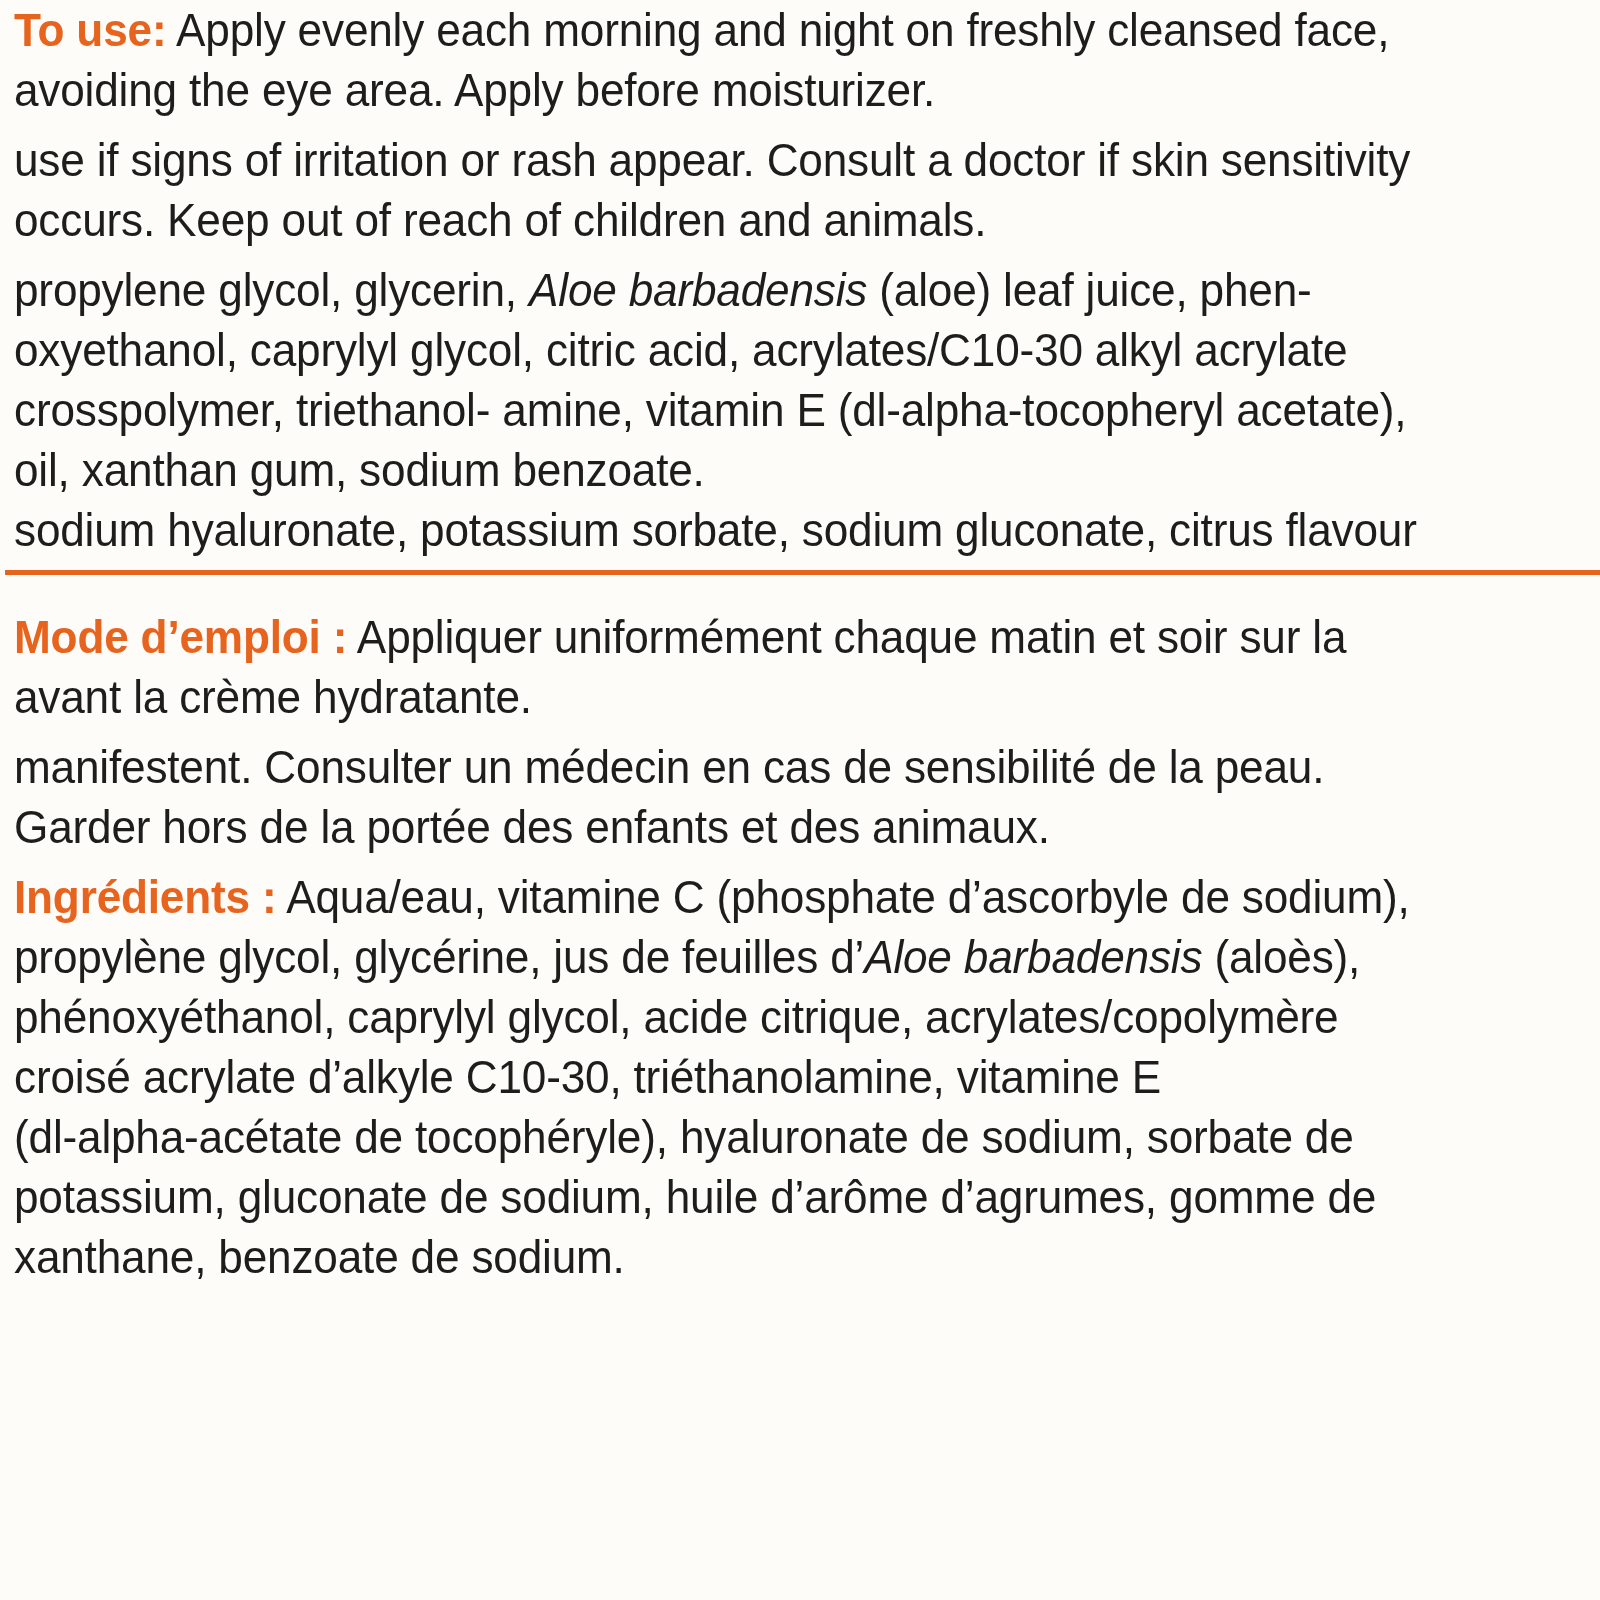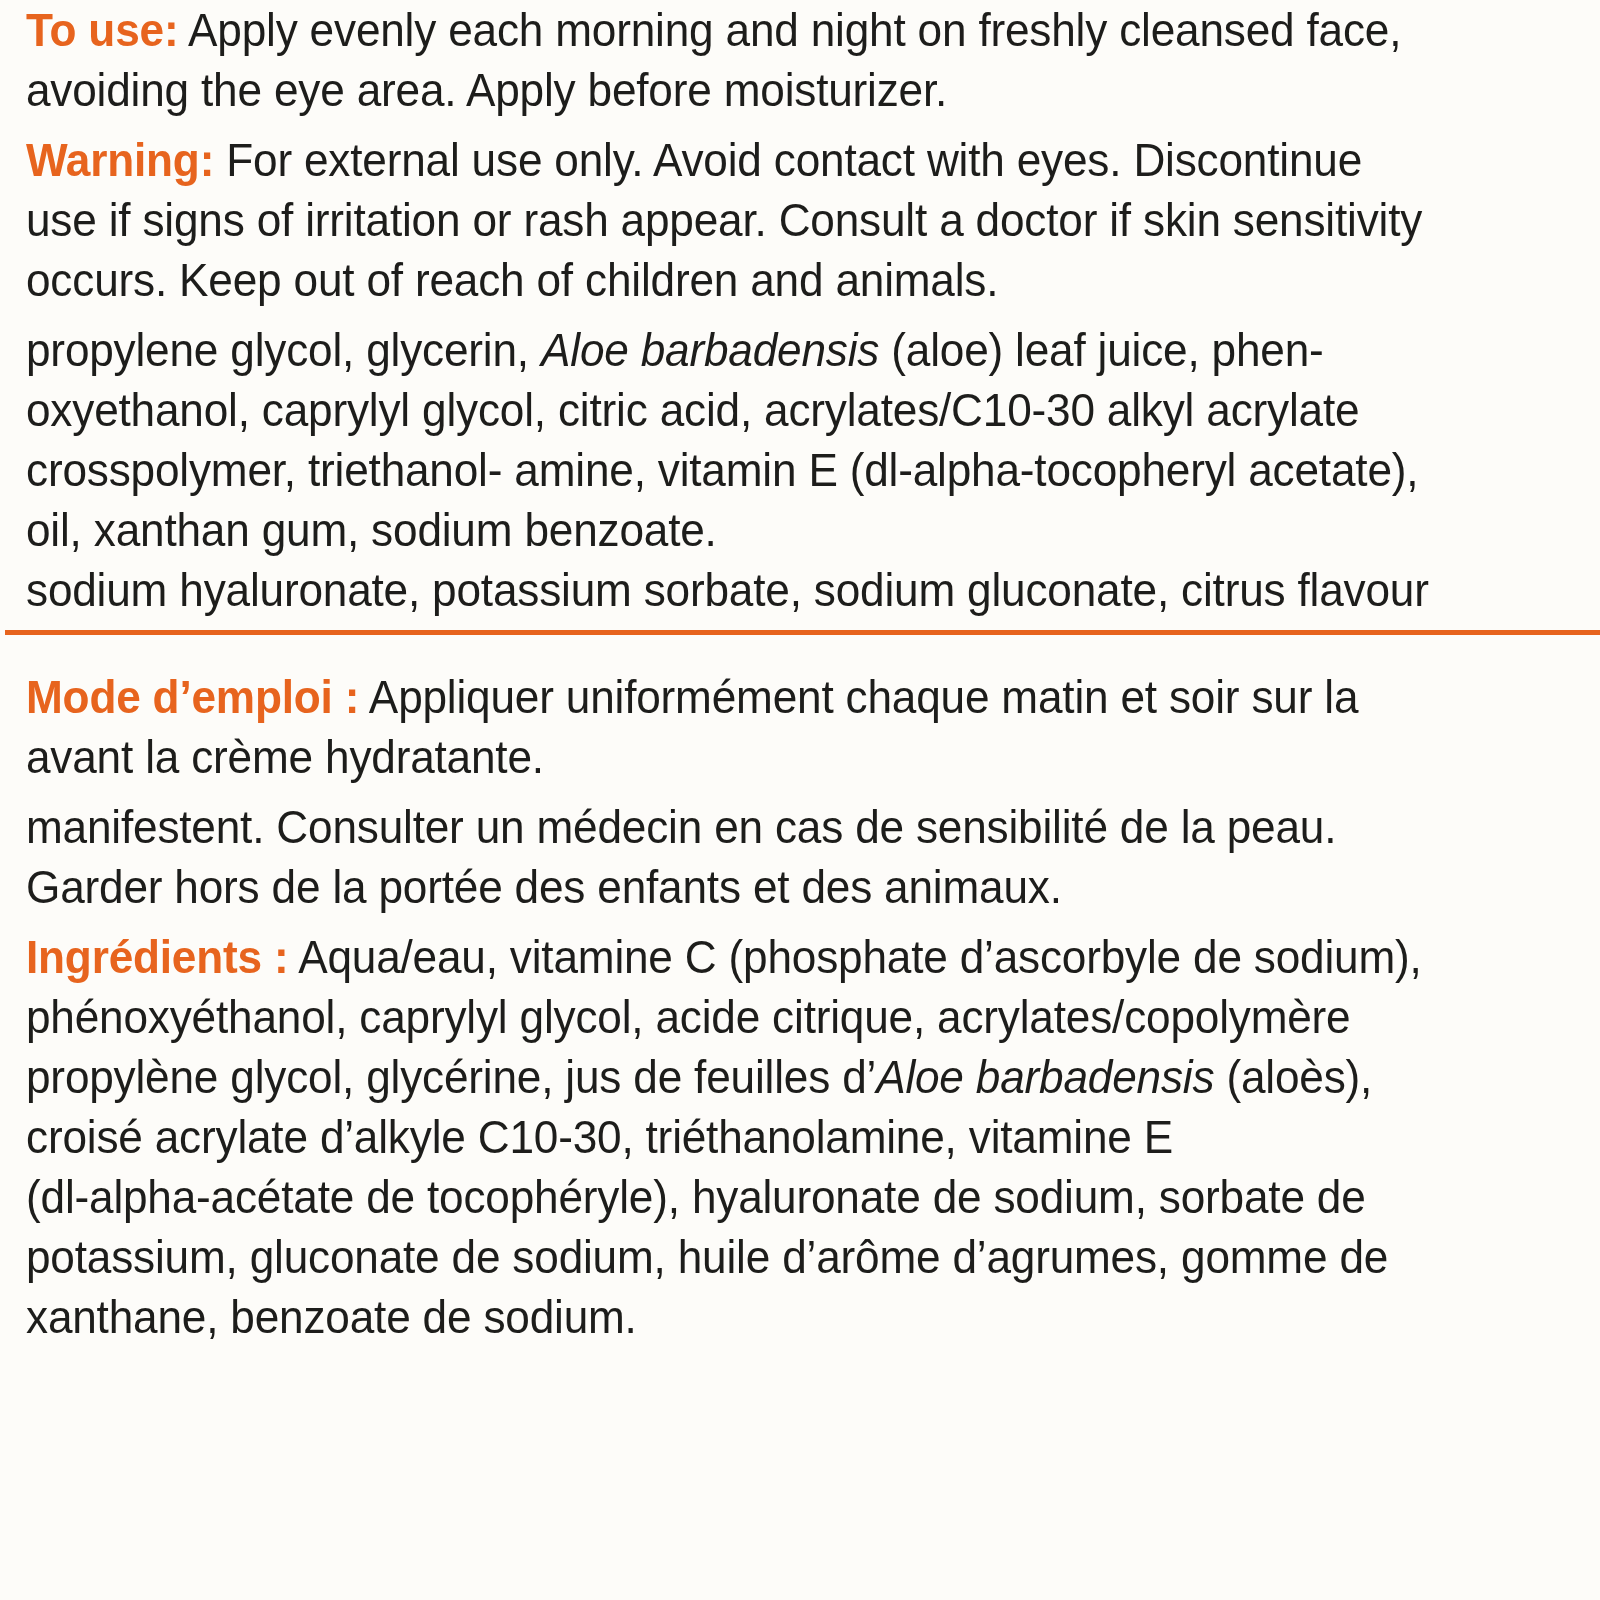--- a/index.html
+++ b/index.html
@@ -12,21 +12,21 @@
     height: 1600px;
     overflow: hidden;
     font-family: "Liberation Sans", "DejaVu Sans", sans-serif;
     color: #1d1d1b;
   }
   .sheet {
     padding: 0 0 0 14px;
     width: 1586px;
   }
   .para {
-    margin: 0 0 10px 12px;
+    margin: 0 0 10px 0;
   }
   .line {
     font-size: 46px;
     line-height: 60px;
     height: 60px;
     white-space: nowrap;
     letter-spacing: -0.2px;
   }
   .line-inner {
     display: inline-block;
@@ -52,21 +52,20 @@
 </head>
 <body style="color: rgb(29, 29, 27); background: rgb(253, 252, 249);">
 
 <div class="sheet">
   <section class="lang-section" id="section-english">
       <div class="para">
         <div class="line"><span class="line-inner"><span class="seg-label">To use:</span><span class="seg-text"> Apply evenly each morning and night on freshly cleansed face,</span></span></div>
         <div class="line"><span class="line-inner"><span class="seg-text">avoiding the eye area. Apply before moisturizer.</span></span></div>
       </div>
       <div class="para">
-        <div class="line"><span class="line-inner"><span class="seg-label">Warning:</span><span class="seg-text"> For external use only. Avoid contact with eyes. Discontinue</span></span></div>
         <div class="line"><span class="line-inner"><span class="seg-text">use if signs of irritation or rash appear. Consult a doctor if skin sensitivity</span></span></div>
         <div class="line"><span class="line-inner"><span class="seg-text">occurs. Keep out of reach of children and animals.</span></span></div>
       </div>
       <div class="para">
         <div class="line"><span class="line-inner"><span class="seg-text">propylene glycol, glycerin, </span><span class="seg-italic">Aloe barbadensis</span><span class="seg-text"> (aloe) leaf juice, phen-</span></span></div>
         <div class="line"><span class="line-inner"><span class="seg-text">oxyethanol, caprylyl glycol, citric acid, acrylates/C10-30 alkyl acrylate</span></span></div>
         <div class="line"><span class="line-inner"><span class="seg-text">crosspolymer, triethanol- amine, vitamin E (dl-alpha-tocopheryl acetate),</span></span></div>
         <div class="line"><span class="line-inner"><span class="seg-text">oil, xanthan gum, sodium benzoate.</span></span></div>
         <div class="line"><span class="line-inner"><span class="seg-text">sodium hyaluronate, potassium sorbate, sodium gluconate, citrus flavour</span></span></div>
       </div>
@@ -76,21 +75,21 @@
       <div class="para">
         <div class="line"><span class="line-inner"><span class="seg-label">Mode d’emploi :</span><span class="seg-text"> Appliquer uniformément chaque matin et soir sur la</span></span></div>
         <div class="line"><span class="line-inner"><span class="seg-text">avant la crème hydratante.</span></span></div>
       </div>
       <div class="para">
         <div class="line"><span class="line-inner"><span class="seg-text">manifestent. Consulter un médecin en cas de sensibilité de la peau.</span></span></div>
         <div class="line"><span class="line-inner"><span class="seg-text">Garder hors de la portée des enfants et des animaux.</span></span></div>
       </div>
       <div class="para">
         <div class="line"><span class="line-inner"><span class="seg-label">Ingrédients :</span><span class="seg-text"> Aqua/eau, vitamine C (phosphate d’ascorbyle de sodium),</span></span></div>
+        <div class="line"><span class="line-inner"><span class="seg-text">propylène glycol, glycérine, jus de feuilles d’</span><span class="seg-italic">Aloe barbadensis</span><span class="seg-text"> (aloès),</span></span></div>
         <div class="line"><span class="line-inner"><span class="seg-text">phénoxyéthanol, caprylyl glycol, acide citrique, acrylates/copolymère</span></span></div>
-        <div class="line"><span class="line-inner"><span class="seg-text">propylène glycol, glycérine, jus de feuilles d’</span><span class="seg-italic">Aloe barbadensis</span><span class="seg-text"> (aloès),</span></span></div>
         <div class="line"><span class="line-inner"><span class="seg-text">croisé acrylate d’alkyle C10-30, triéthanolamine, vitamine E</span></span></div>
         <div class="line"><span class="line-inner"><span class="seg-text">(dl-alpha-acétate de tocophéryle), hyaluronate de sodium, sorbate de</span></span></div>
         <div class="line"><span class="line-inner"><span class="seg-text">potassium, gluconate de sodium, huile d’arôme d’agrumes, gomme de</span></span></div>
         <div class="line"><span class="line-inner"><span class="seg-text">xanthane, benzoate de sodium.</span></span></div>
       </div>
     </section>
 </div>
 
 </body></html>

